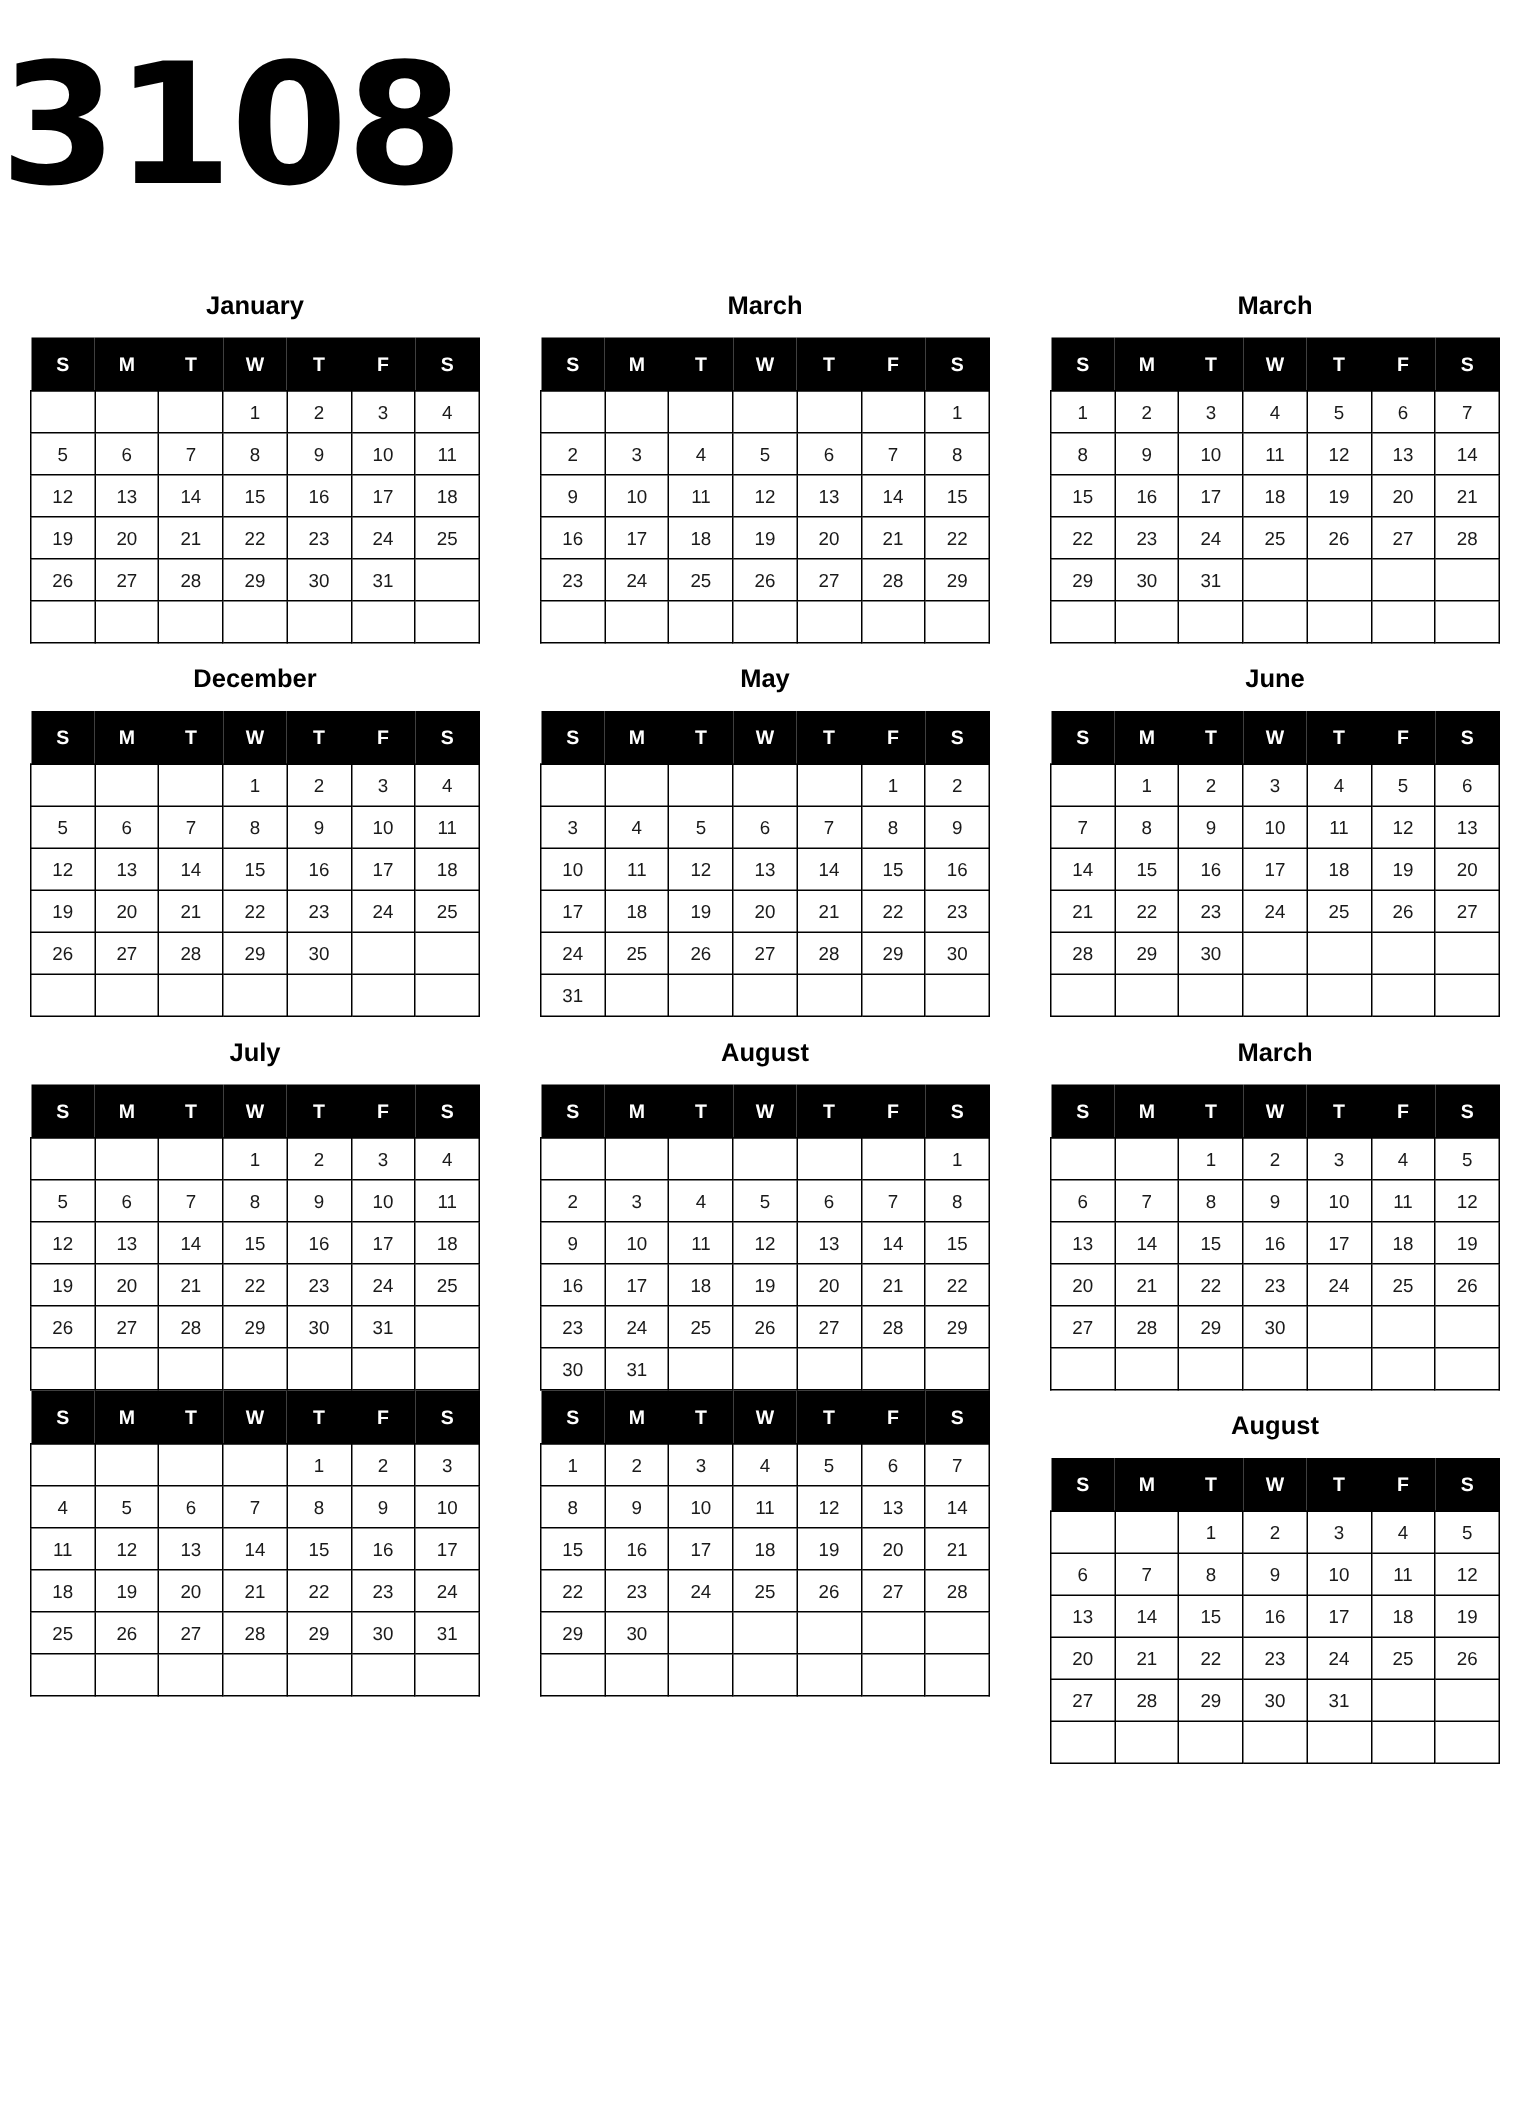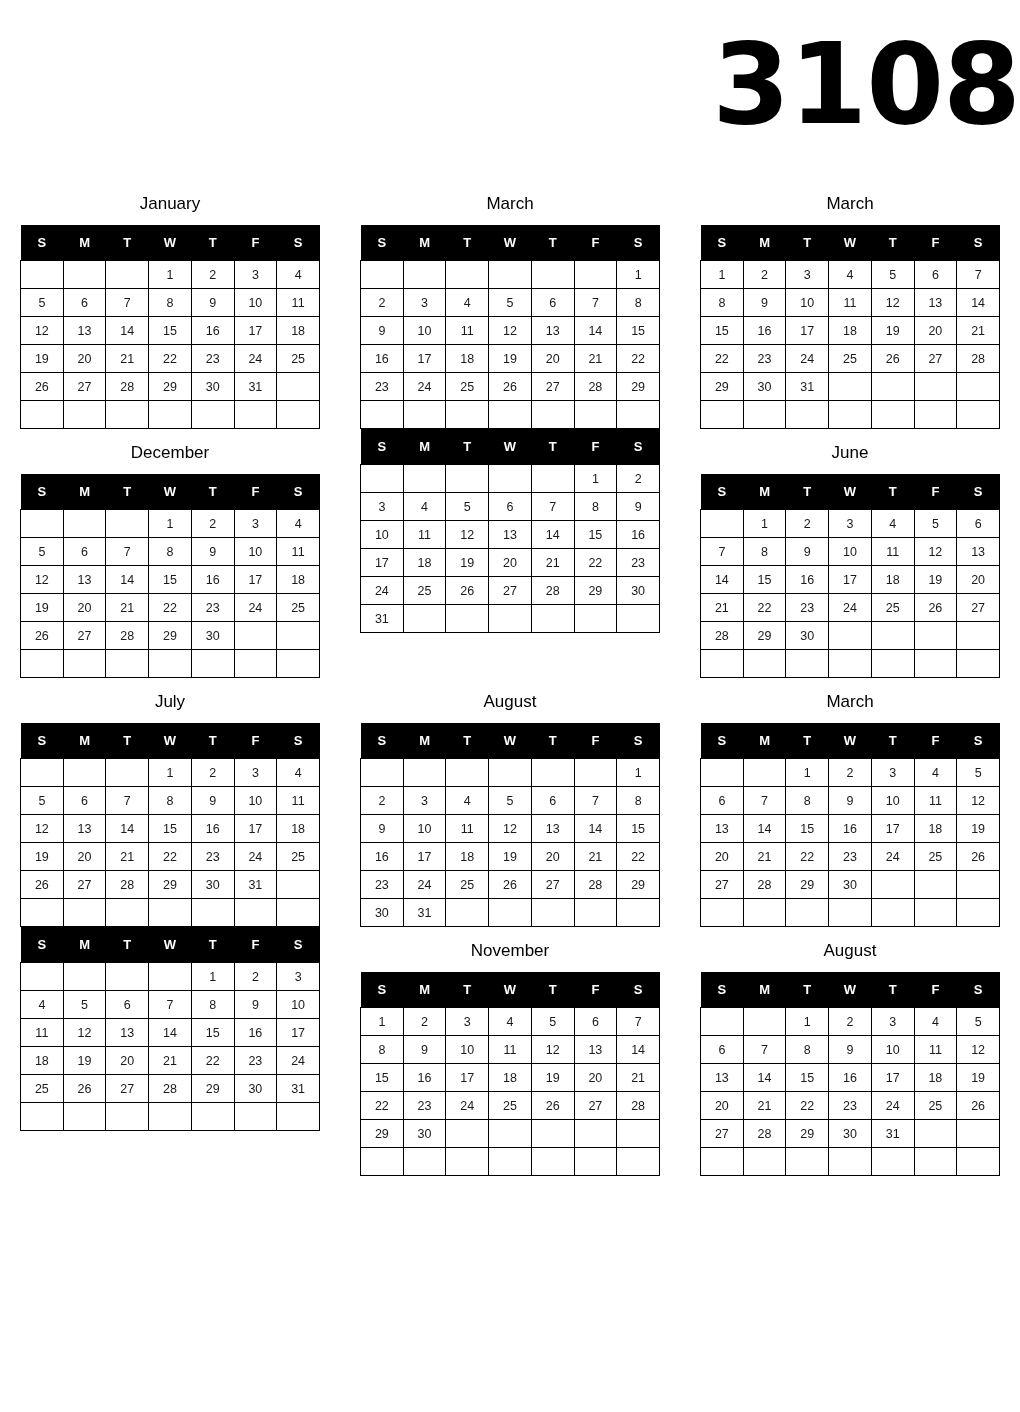--- a/index.html
+++ b/index.html
@@ -15,21 +15,21 @@
     position: relative;
     overflow: hidden;
   }
   .page {
     width: 1020px;
     height: 1412px;
     box-sizing: border-box;
     padding: 0;
   }
   .year-title {
-    text-align: right;
+    text-align: left;
     font-size: 112px;
     font-weight: bold;
     letter-spacing: -1px;
     line-height: 1;
     margin: 20px 0 0 0;
     padding-top: 8px;
     font-family: "DejaVu Sans", sans-serif;
   }
   .months-grid {
     margin-top: 40px;
@@ -38,21 +38,21 @@
     justify-content: center;
     column-gap: 20px;
     row-gap: 0px;
   }
   .month {
     width: 320px;
     margin-bottom: 0px;
   }
   .month-name {
     text-align: center;
-    font-weight: normal;
+    font-weight: bold;
     font-size: 17px;
     padding: 14px 0 11px 0;
     font-family: "Liberation Sans", sans-serif;
   }
   table.cal {
     border-collapse: collapse;
     width: 300px;
     margin: 0 auto;
     table-layout: fixed;
   }
@@ -368,20 +368,21 @@
               <td class="empty"></td>
               <td class="empty"></td>
               <td class="empty"></td>
               <td class="empty"></td>
               <td class="empty"></td>
             </tr>
           </tbody>
         </table>
       </div>
       <div class="month">
+        <div class="month-name">May</div>
         <table class="cal">
           <thead>
             <tr>
               <th>S</th>
               <th>M</th>
               <th>T</th>
               <th>W</th>
               <th>T</th>
               <th>F</th>
               <th>S</th>
@@ -798,21 +799,20 @@
               <td class="empty"></td>
               <td class="empty"></td>
               <td class="empty"></td>
               <td class="empty"></td>
               <td class="empty"></td>
             </tr>
           </tbody>
         </table>
       </div>
       <div class="month">
-        <div class="month-name">November</div>
         <table class="cal">
           <thead>
             <tr>
               <th>S</th>
               <th>M</th>
               <th>T</th>
               <th>W</th>
               <th>T</th>
               <th>F</th>
               <th>S</th>

